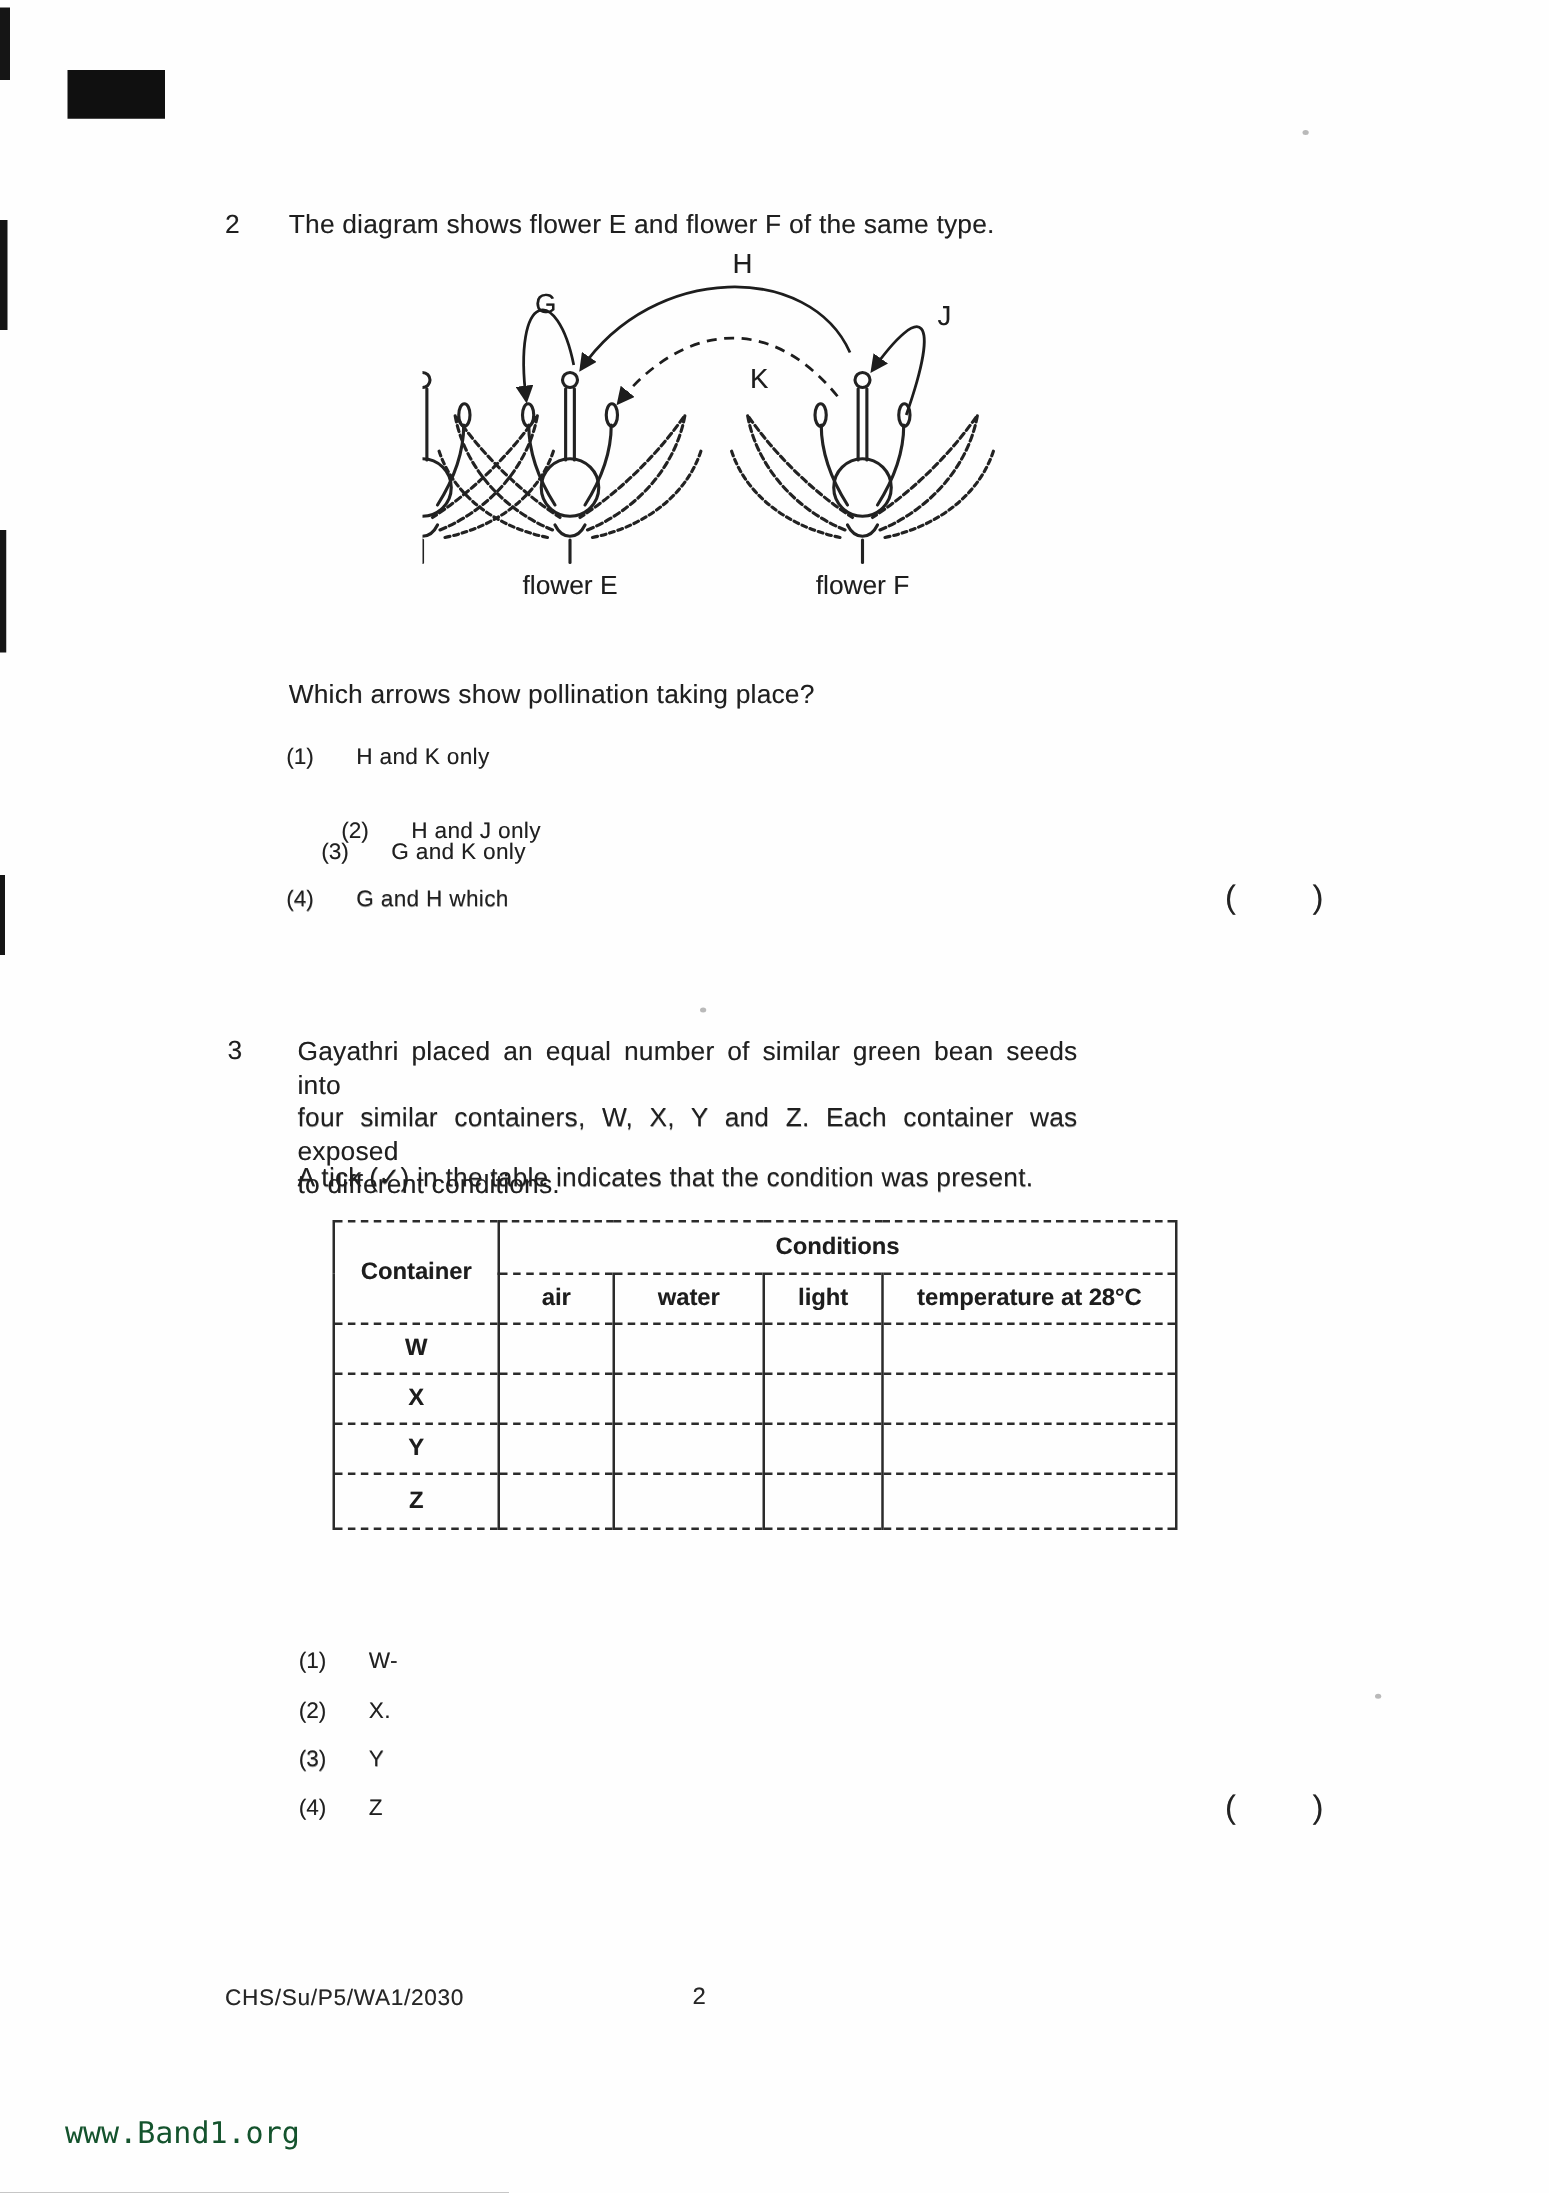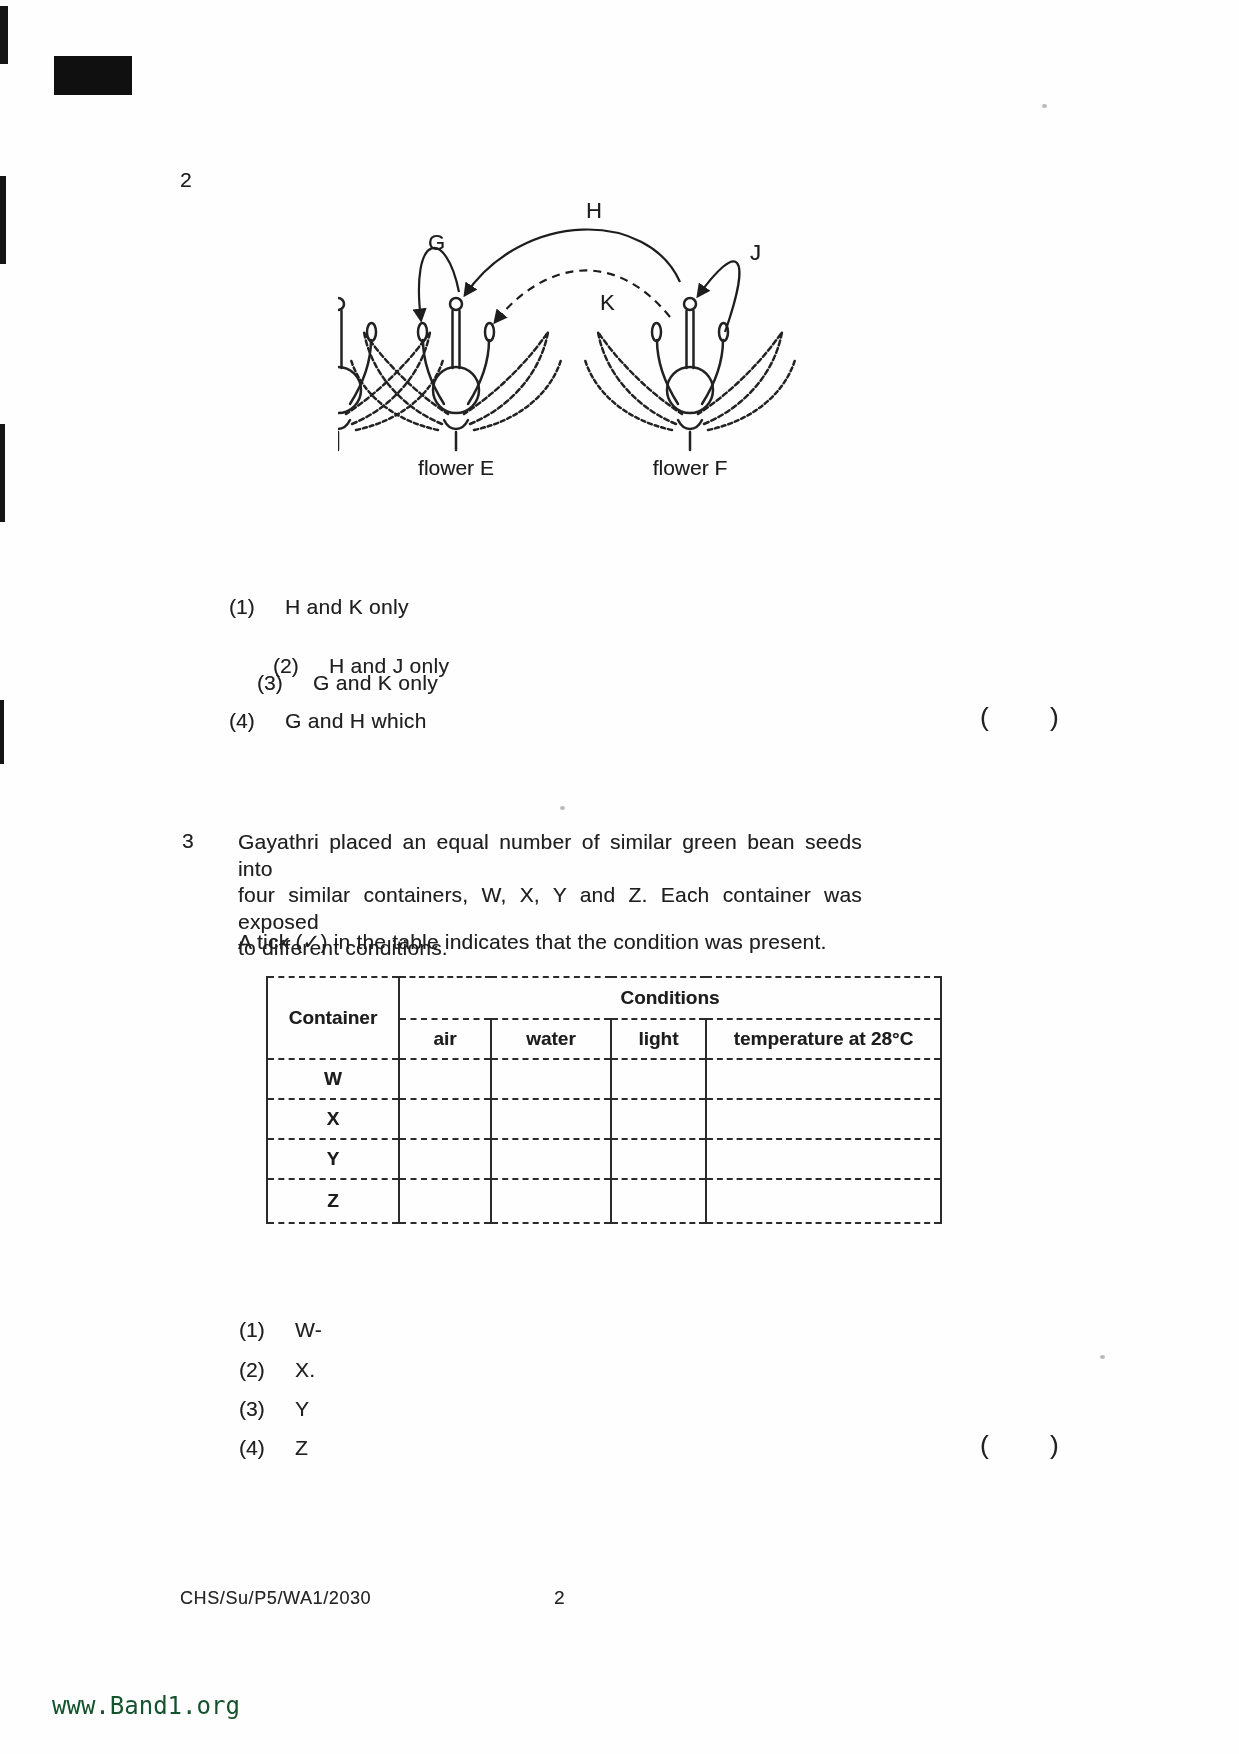--- a/index.html
+++ b/index.html
@@ -15,21 +15,21 @@
   }
   .abs{position:absolute;}
   .redaction{background:#101010;}
   .edge-mark{background:#151515;}
   .speck{background:#b9b9b9;border-radius:50%;}
   .qnum{font-size:21px;}
   .stem{font-size:21px;letter-spacing:0.2px;}
   .question{font-size:21px;letter-spacing:0.2px;}
   .stem-line{font-size:21px;letter-spacing:0.2px;line-height:26.5px;width:624px;}
   .just{text-align:justify;text-align-last:justify;}
-  .opt{font-size:21px;}
+  .opt{font-size:18px;}
   .opt-num{display:inline-block;width:56px;}
   .opt-text{letter-spacing:0.3px;}
   .bracket{font-size:26px;color:#222;}
   .cond-table{
     border-collapse:collapse;table-layout:fixed;width:674px;
     font-size:19px;color:#1d1d1d;
   }
   .cond-table th,.cond-table td{
     border:2px solid #2b2b2b;
     border-top-style:dashed;border-bottom-style:dashed;
@@ -54,20 +54,21 @@
   <div class="abs redaction" style="left:54px;top:56px;width:78px;height:39px;"></div>
   <div class="abs edge-mark" style="left:0;top:6px;width:8px;height:58px;"></div>
   <div class="abs edge-mark" style="left:0;top:176px;width:6px;height:88px;"></div>
   <div class="abs edge-mark" style="left:0;top:424px;width:5px;height:98px;"></div>
   <div class="abs edge-mark" style="left:0;top:700px;width:4px;height:64px;"></div>
   <div class="abs speck" style="left:1042px;top:104px;width:5px;height:4px;"></div>
   <div class="abs speck" style="left:560px;top:806px;width:5px;height:4px;"></div>
   <div class="abs speck" style="left:1100px;top:1355px;width:5px;height:4px;"></div>
 
   <div class="abs qnum" style="left:180px;top:168px;">2</div>
+  <div class="abs stem" style="left:231px;top:168px;">The diagram shows flower E and flower F of the same type.</div>
 
   <svg class="abs" style="left:338px;top:192px;" width="510" height="295" viewBox="0 0 510 295">
     <defs>
       <marker id="ah" viewBox="0 0 10 10" refX="8" refY="5" markerWidth="6.5" markerHeight="6.5" orient="auto-start-reverse">
         <path d="M0,0 L10,5 L0,10 z" fill="#1d1d1d"></path>
       </marker>
     </defs>
 
     <g id="flowerShape" fill="none" stroke="#222" stroke-width="2.5" stroke-linecap="round">
       <circle cx="0" cy="198" r="23"></circle>
@@ -96,20 +97,21 @@
 
     <text x="90" y="58">G</text>
     <text x="248" y="26">H</text>
     <text x="262" y="118">K</text>
     <text x="412" y="68">J</text>
 
     <text x="118" y="283" text-anchor="middle" class="flabel">flower E</text>
     <text x="352" y="283" text-anchor="middle" class="flabel">flower F</text>
   </svg>
 
+  <div class="abs question" style="left:231px;top:544px;">Which arrows show pollination taking place?</div>
 
   <div class="abs opt" style="left:229px;top:595px;">
     <span class="opt-num">(1)</span><span class="opt-text">H and K only</span>
   </div>
   <div class="abs opt" style="left:229px;top:654px;margin-left:44px;">
     <span class="opt-num">(2)</span><span class="opt-text">H and J only</span>
   </div>
   <div class="abs opt" style="left:229px;top:671px;margin-left:28px;">
     <span class="opt-num">(3)</span><span class="opt-text">G and K only</span>
   </div>

